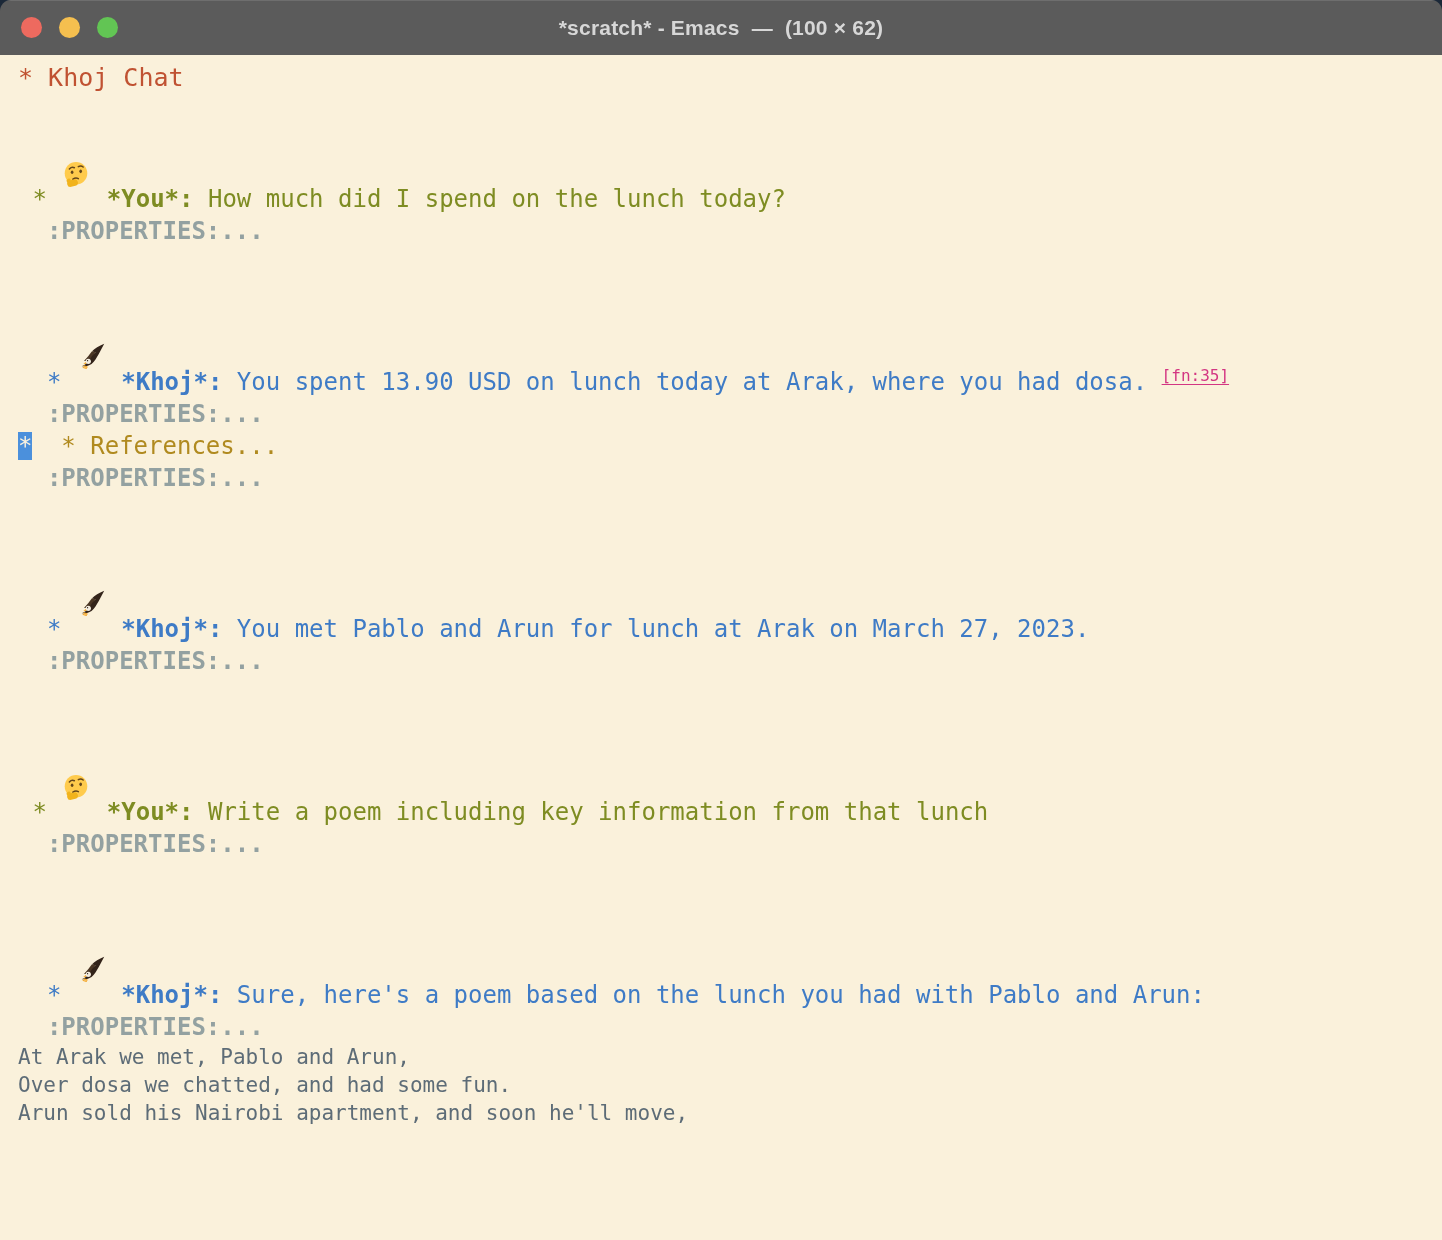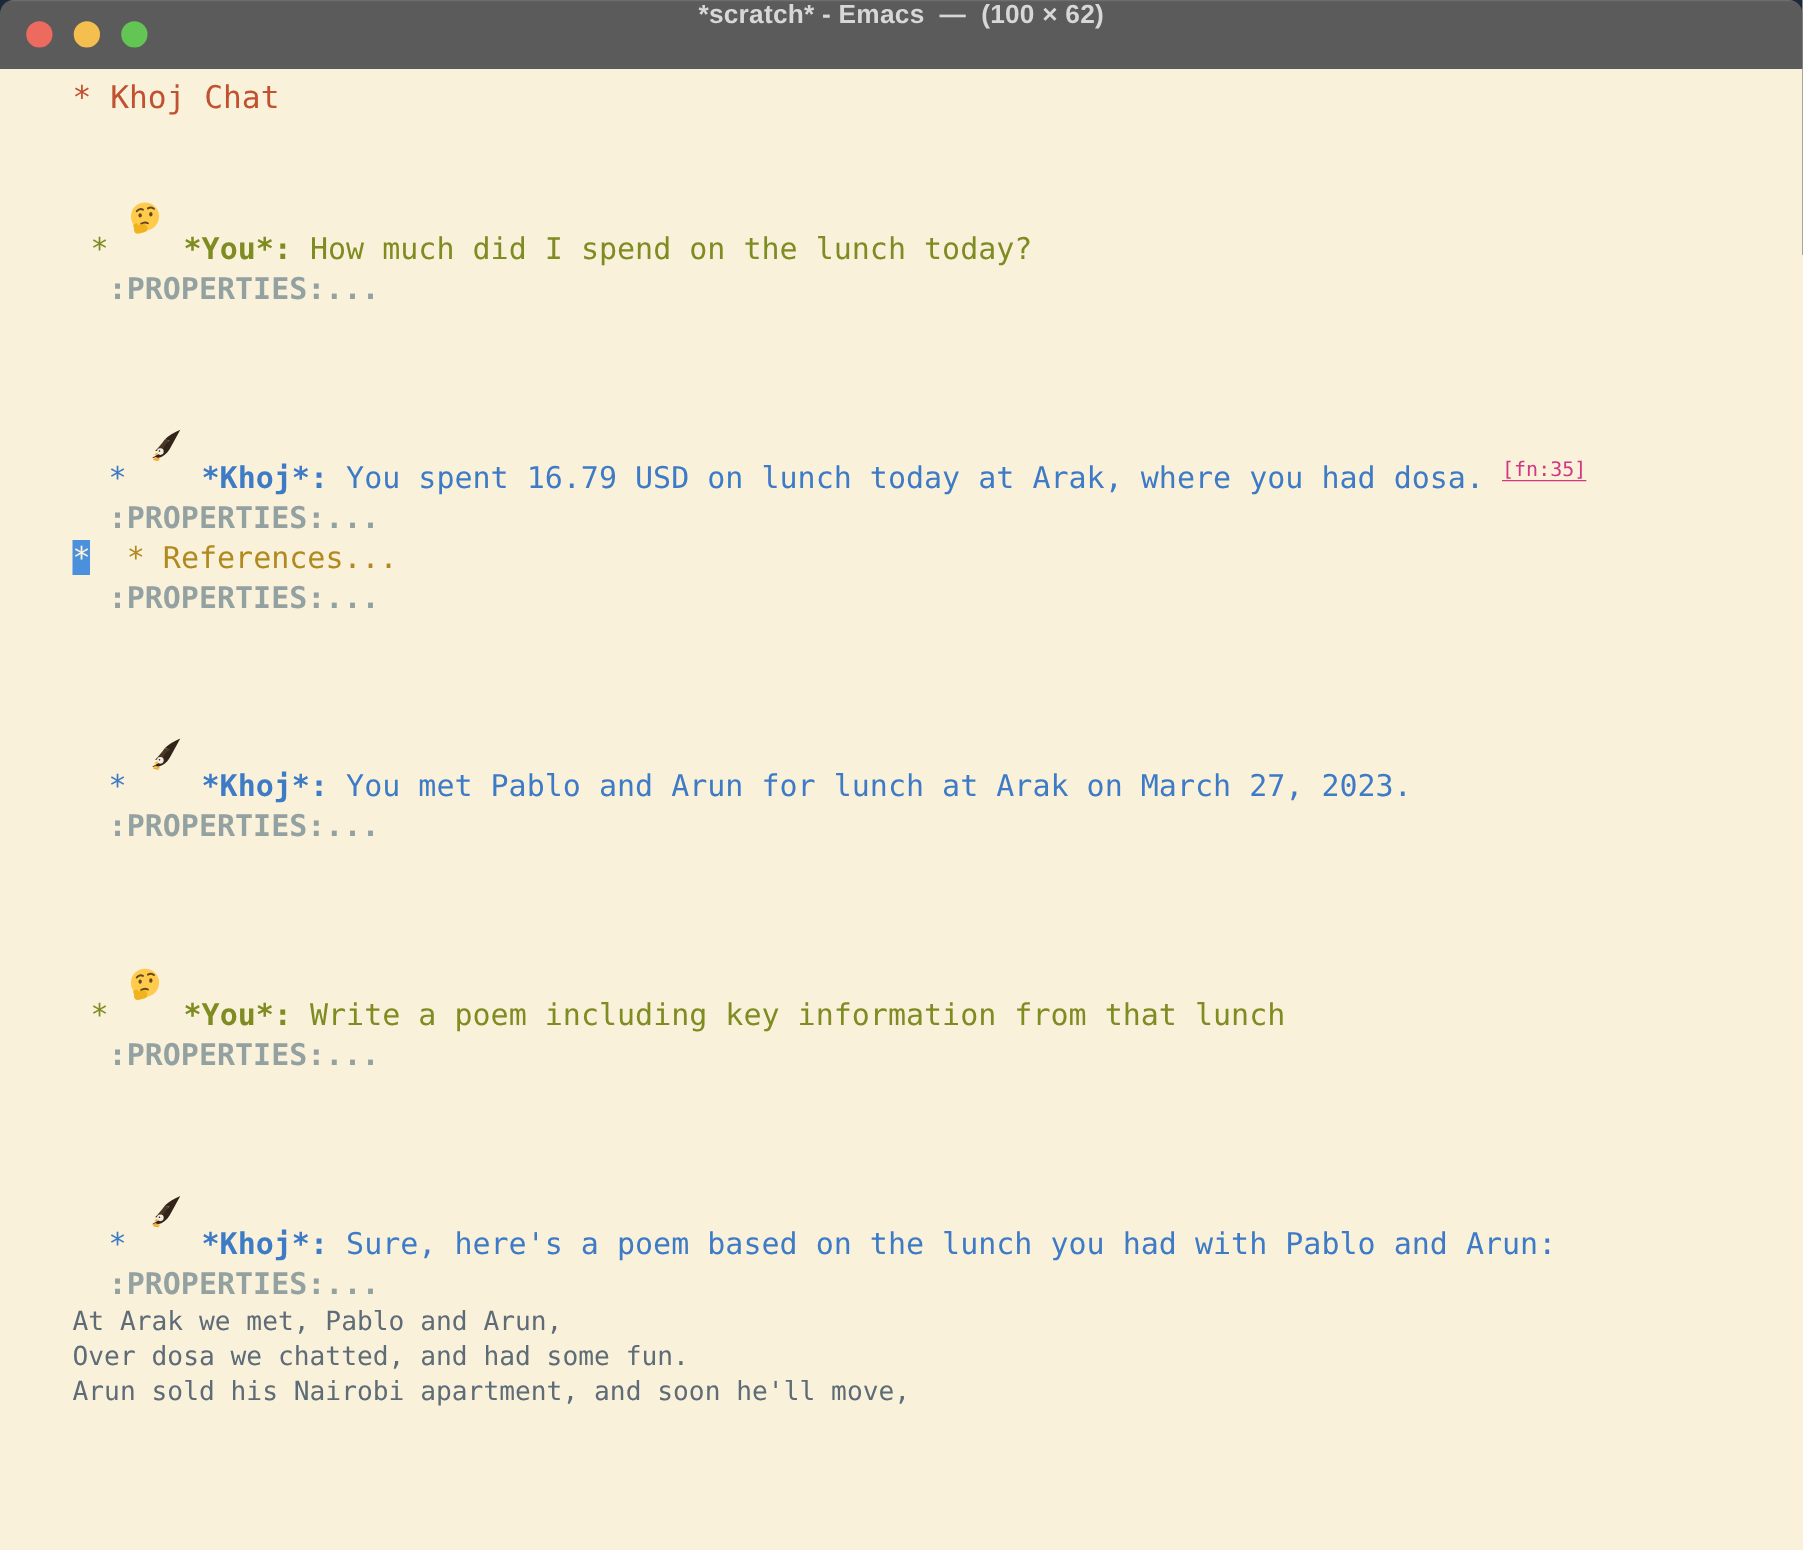--- a/index.html
+++ b/index.html
@@ -9,35 +9,35 @@
     --refs:#B08A1F; --body:#5D6C77; --footnote:#D33682; --cursor:#4B90DC;
   }
   html,body{margin:0;padding:0;}
   body{background:#1B2838;font-family:"Liberation Sans",sans-serif;}
   .window{
     width:1442px;height:1240px;display:flex;flex-direction:column;
     border-radius:11px 11px 0 0;overflow:hidden;
   }
   .titlebar{
     flex:0 0 55px;background:var(--bar);position:relative;
-    display:flex;align-items:flex-start;justify-content:center;
+    display:flex;align-items:center;justify-content:center;
     box-shadow:inset 0 1px 0 rgba(255,255,255,.12);
   }
   .traffic{position:absolute;left:21px;top:0;height:100%;display:flex;align-items:center;gap:17px;}
   .light{width:21px;height:21px;border-radius:50%;border:none;padding:0;cursor:default;}
   .light.red{background:var(--red);}
   .light.yellow{background:var(--yellow);}
   .light.green{background:var(--green);}
   .title{font-weight:bold;font-size:21px;color:var(--bar-text);white-space:pre;letter-spacing:.2px;}
   .buffer{
     flex:1;background:var(--bg);padding:5px 0 0 18px;
     font-family:"DejaVu Sans Mono","Liberation Mono",monospace;
     white-space:pre;overflow:hidden;
   }
-  .ln{font-size:24px;line-height:32px;margin-left:40px;}
+  .ln{font-size:24px;line-height:32px;}
   .ln.h1{color:var(--h1);font-size:25px;line-height:36px;}
   .ln.you{color:var(--you);}
   .ln.khoj{color:var(--khoj);}
   .ln.props{color:var(--props);font-weight:bold;}
   .ln.refs{color:var(--refs);}
   .ln.body{color:var(--body);font-size:21px;line-height:28px;}
   .ln.blank{line-height:32px;}
   .b{font-weight:bold;}
   .footnote{
     color:var(--footnote);font-size:16px;vertical-align:9px;
@@ -72,21 +72,21 @@
   </svg>
 </span><span> </span><span class="b">*You*:</span><span> How much did I spend on the lunch today?</span></div><div class="ln props"><span>  :PROPERTIES:...</span></div><div class="ln blank"> </div><div class="ln khoj"><span>  * </span><span class="emoji">
   <svg viewBox="0 0 36 36" xmlns="http://www.w3.org/2000/svg">
     <path fill="#33241A" d="M35 1 C28 4 23 7 19 11 L24 12 C20 15 16 17 11 22 L16 23 C13 26 10 28 6 30 L12 30 C17 29 21 26 24 21 L28 14 L35 1 Z"></path>
     <path fill="#4A3624" d="M19 11 C16 15 13 19 9 23 L16 23 C18 19 20 15 24 12 Z"></path>
     <circle cx="14.5" cy="23.5" r="3.4" fill="#F3EDE0"></circle>
     <circle cx="13.6" cy="22.8" r="0.8" fill="#1E150D"></circle>
     <path d="M11.6 24.4 L8 26.6 L11.8 26.9 Z" fill="#F4A82C"></path>
     <path d="M9 29.5 L13 31 M8 31.5 L12 32.5" stroke="#F4A82C" stroke-width="1.6" stroke-linecap="round"></path>
   </svg>
-</span><span> </span><span class="b">*Khoj*:</span><span> You spent 16.79 USD on lunch today at Arak, where you had dosa. </span><span class="footnote">[fn:35]</span></div><div class="ln props"><span>  :PROPERTIES:...</span></div><div class="ln refs"><span class="cursor">*</span><span>  </span><span>* References...</span></div><div class="ln props"><span>  :PROPERTIES:...</span></div><div class="ln blank"> </div><div class="ln khoj"><span>  * </span><span class="emoji">
+</span><span> </span><span class="b">*Khoj*:</span><span> You spent 13.90 USD on lunch today at Arak, where you had dosa. </span><span class="footnote">[fn:35]</span></div><div class="ln props"><span>  :PROPERTIES:...</span></div><div class="ln refs"><span class="cursor">*</span><span>  </span><span>* References...</span></div><div class="ln props"><span>  :PROPERTIES:...</span></div><div class="ln blank"> </div><div class="ln khoj"><span>  * </span><span class="emoji">
   <svg viewBox="0 0 36 36" xmlns="http://www.w3.org/2000/svg">
     <path fill="#33241A" d="M35 1 C28 4 23 7 19 11 L24 12 C20 15 16 17 11 22 L16 23 C13 26 10 28 6 30 L12 30 C17 29 21 26 24 21 L28 14 L35 1 Z"></path>
     <path fill="#4A3624" d="M19 11 C16 15 13 19 9 23 L16 23 C18 19 20 15 24 12 Z"></path>
     <circle cx="14.5" cy="23.5" r="3.4" fill="#F3EDE0"></circle>
     <circle cx="13.6" cy="22.8" r="0.8" fill="#1E150D"></circle>
     <path d="M11.6 24.4 L8 26.6 L11.8 26.9 Z" fill="#F4A82C"></path>
     <path d="M9 29.5 L13 31 M8 31.5 L12 32.5" stroke="#F4A82C" stroke-width="1.6" stroke-linecap="round"></path>
   </svg>
 </span><span> </span><span class="b">*Khoj*:</span><span> You met Pablo and Arun for lunch at Arak on March 27, 2023.</span></div><div class="ln props"><span>  :PROPERTIES:...</span></div><div class="ln blank"> </div><div class="ln you"><span> * </span><span class="emoji">
   <svg viewBox="0 0 36 36" xmlns="http://www.w3.org/2000/svg">

